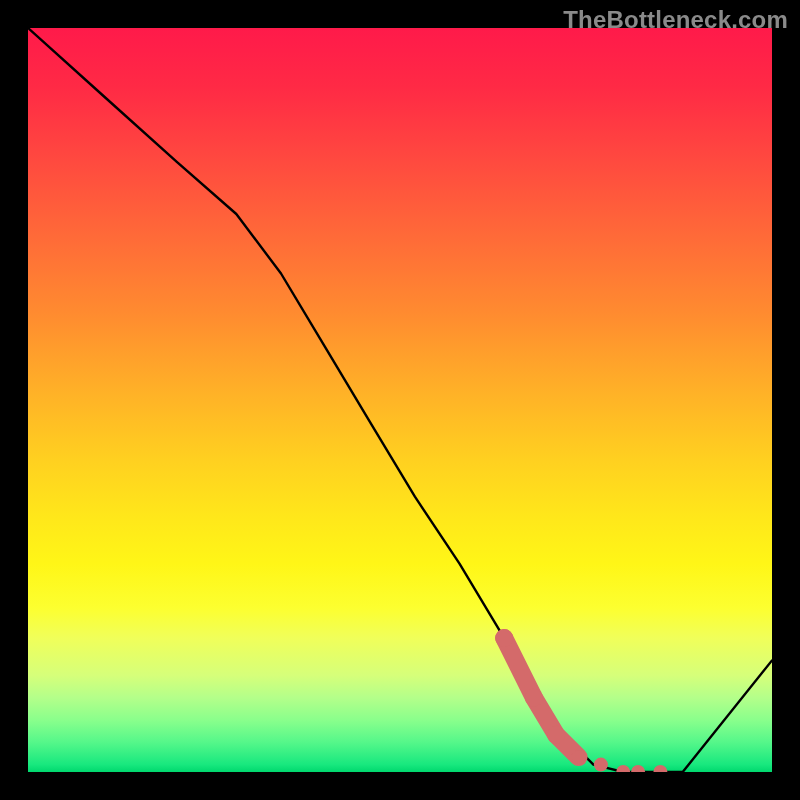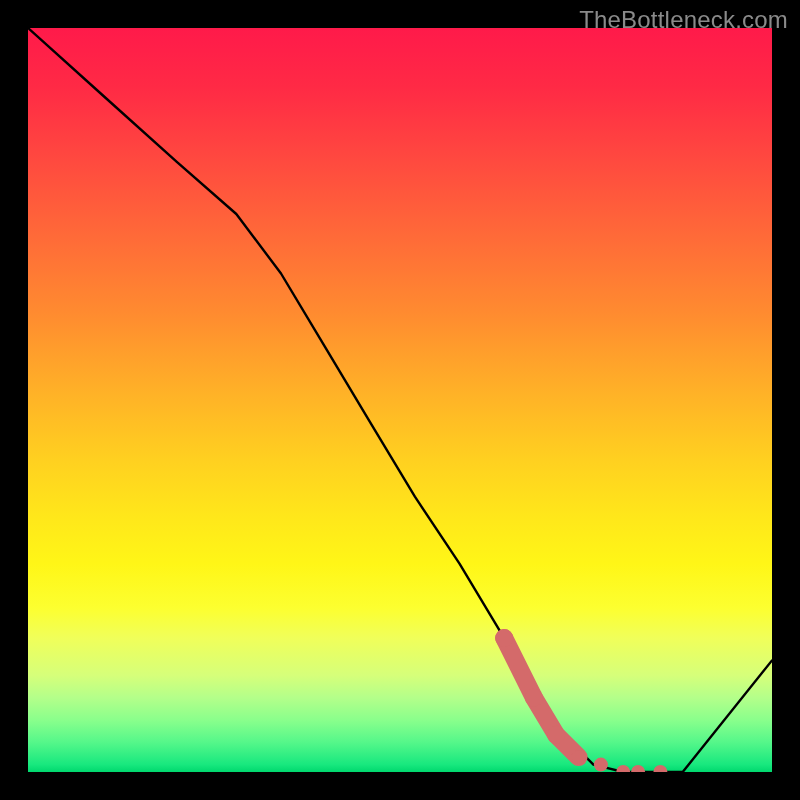--- a/index.html
+++ b/index.html
@@ -58,21 +58,21 @@
     top: 0;
     width: 100%;
     height: 100%;
   }
   .attribution {
     position: absolute;
     top: 6px;
     right: 12px;
     color: #8a8a8a;
     font-size: 24px;
-    font-weight: 400;
+    font-weight: 700;
     letter-spacing: 0.2px;
     pointer-events: none;
     user-select: none;
   }
 </style>
 </head>
 <body>
 
 <div class="frame">
 

